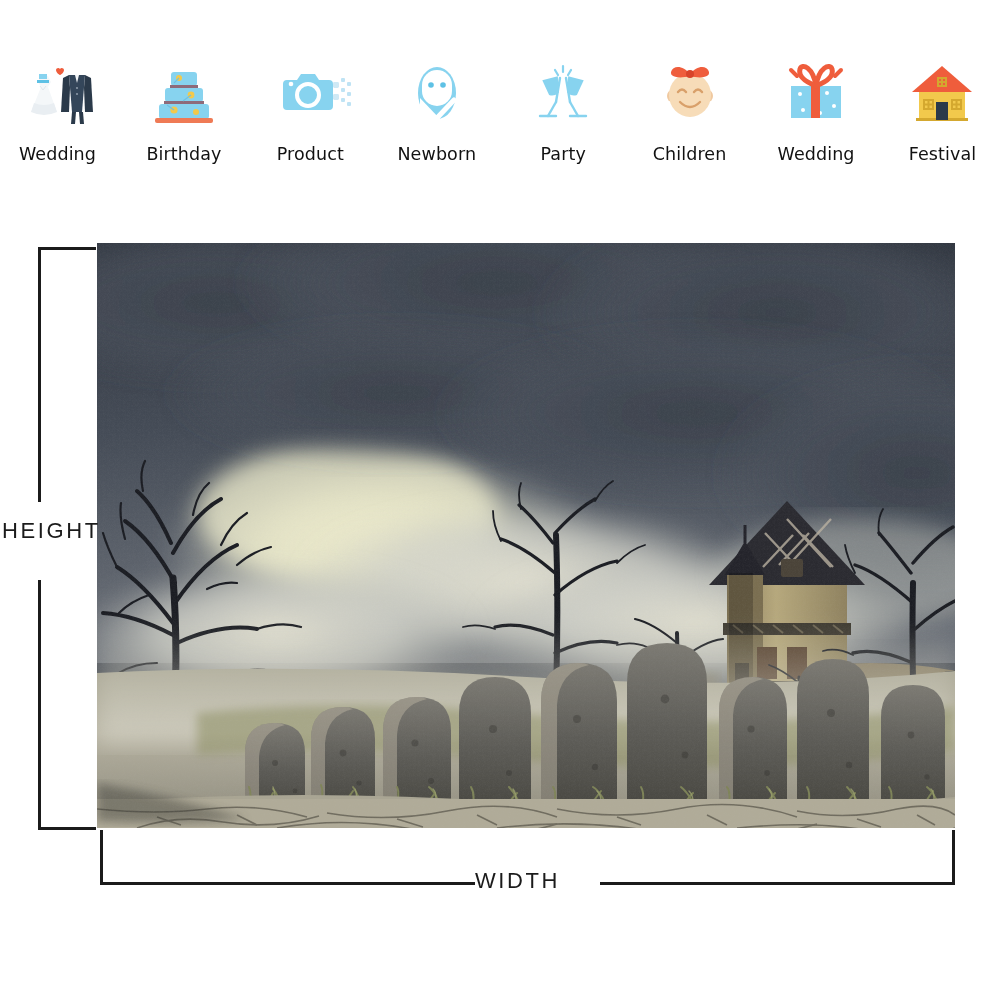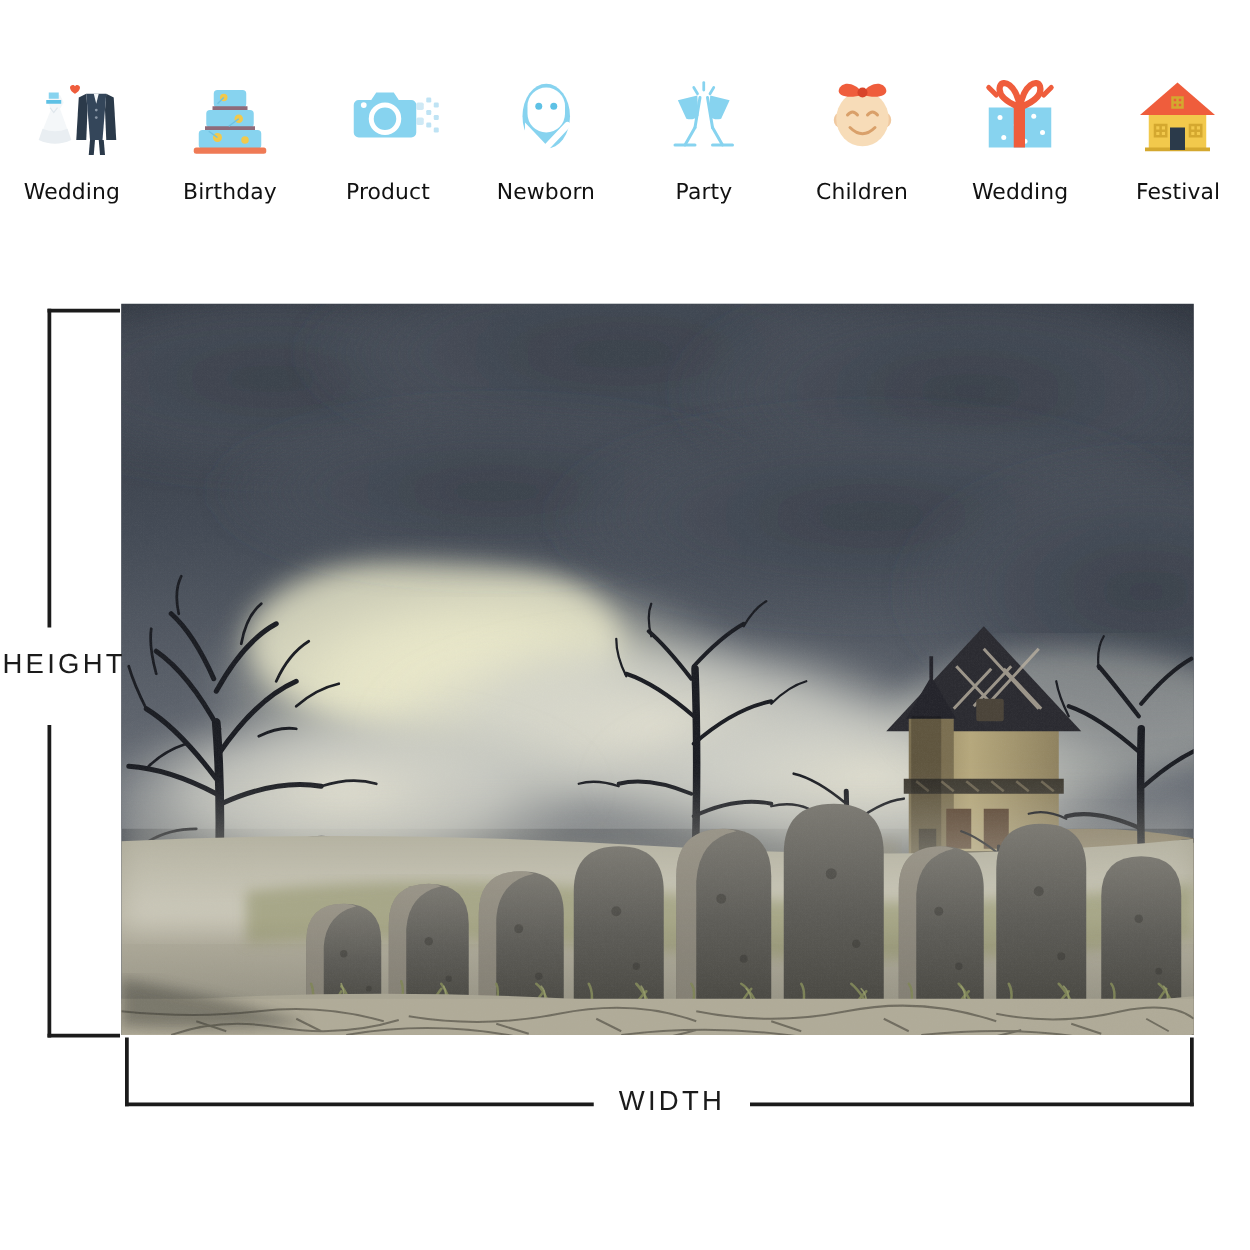--- a/index.html
+++ b/index.html
@@ -112,21 +112,20 @@
   
   #width-rail-left   { left: 100px; top: 670px; width: 375px; height: 3px; }
   
   #width-rail-right  { left: 600px; top: 670px; width: 355px; height: 3px; }
 
   #width-label {
     position: absolute;
     left: 475px;
     top: 656px;
     width: 125px;
-    text-align: center;
     font-size: 22px;
     letter-spacing: 2.6px;
     color: #1b1b1b;
     font-family: "Liberation Sans", sans-serif;
     font-weight: 400;
     white-space: nowrap;
   }
 </style>
 </head>
 <body>

